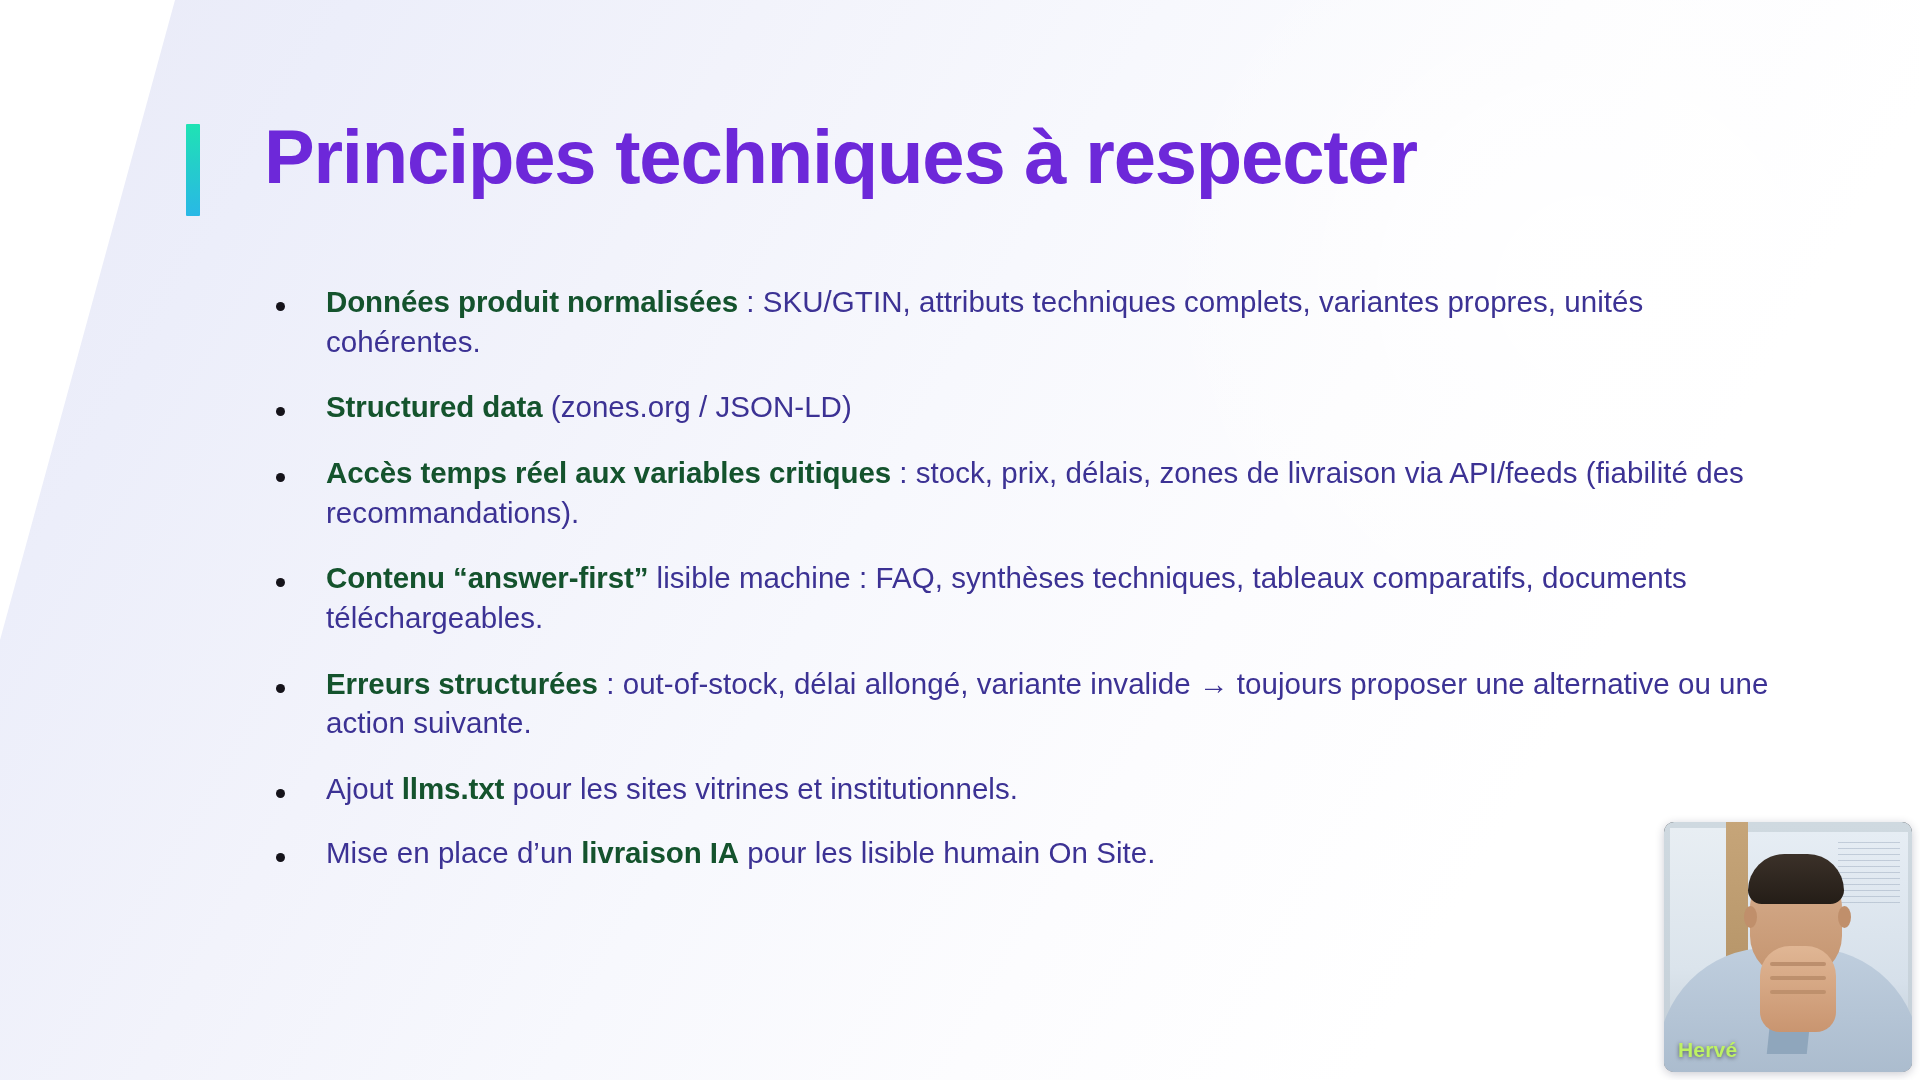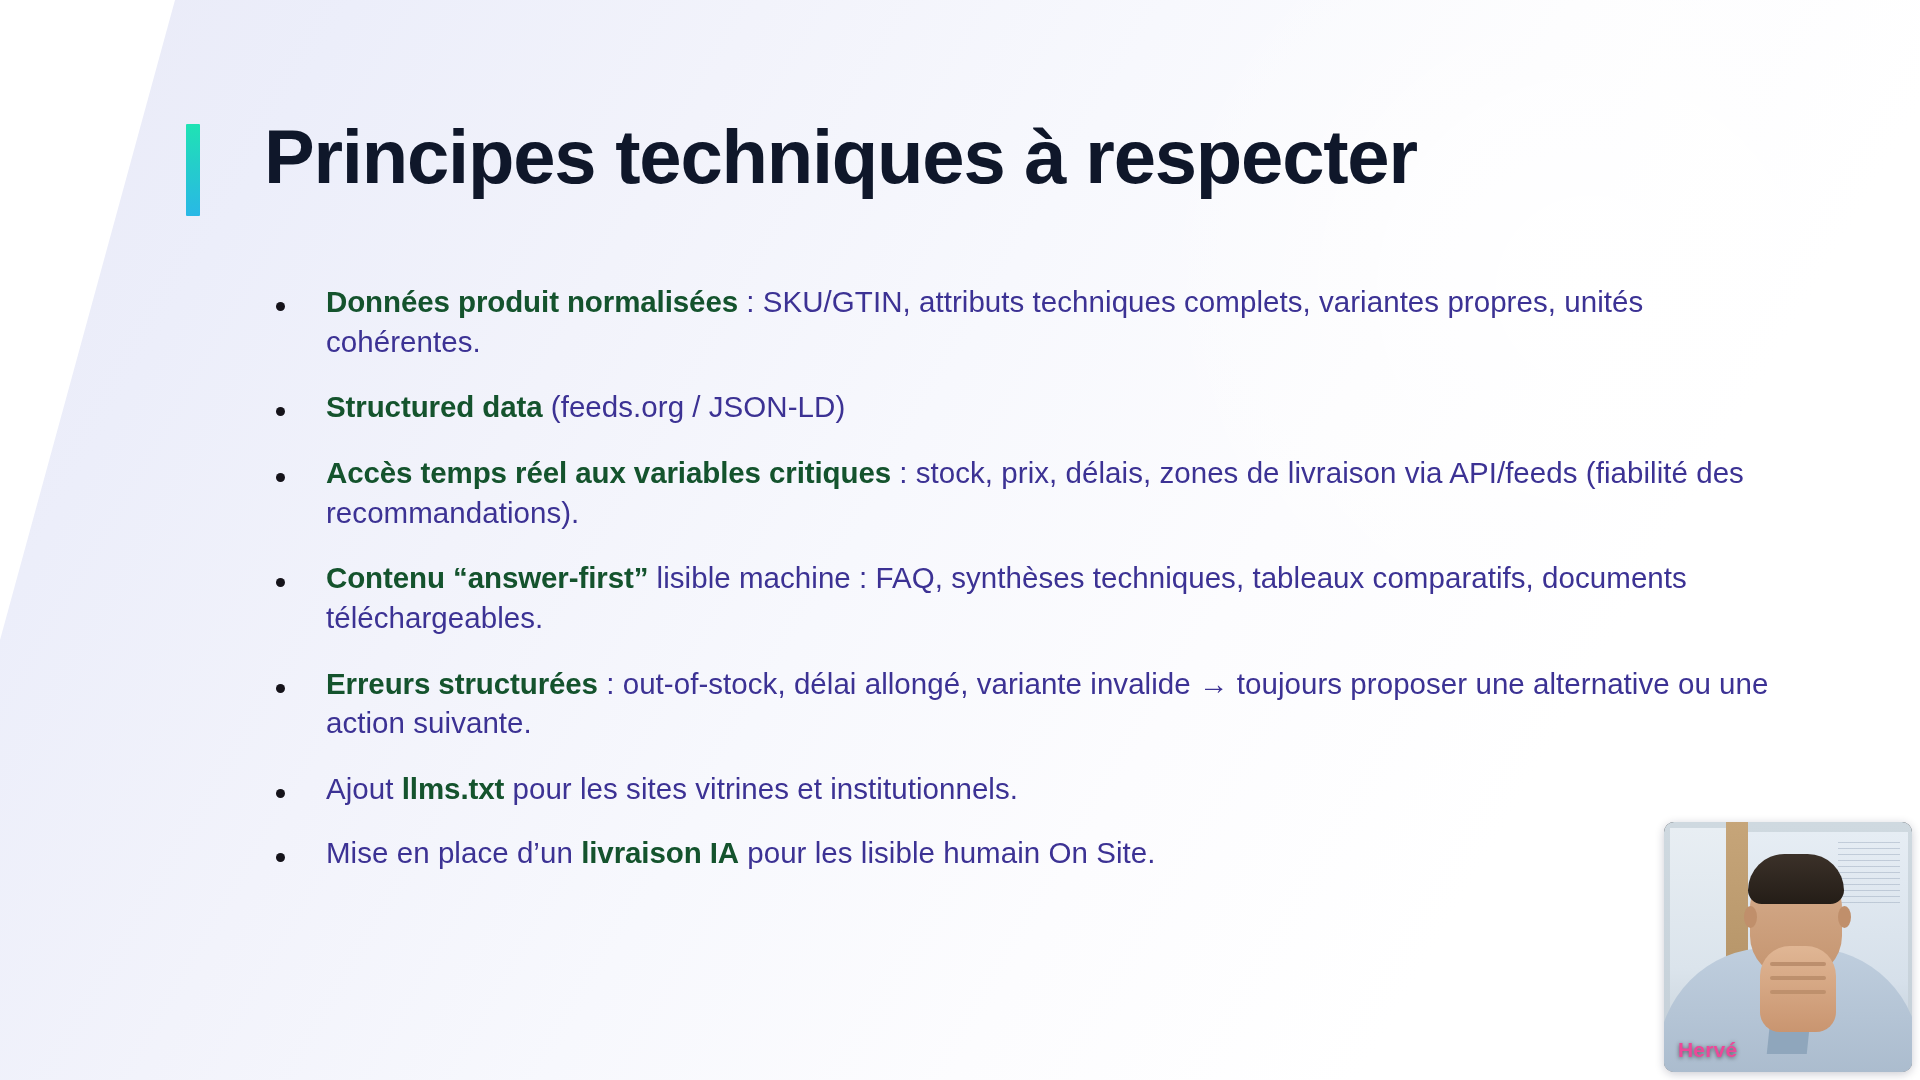--- a/index.html
+++ b/index.html
@@ -77,21 +77,21 @@
     border-radius: 1px;
     background: linear-gradient(180deg, #1fe3b4 0%, #24cfc9 42%, #29b8e6 100%);
     flex: 0 0 auto;
   }
   .slide-title {
     margin-left: 64px;
     font-size: 76px;
     font-weight: 700;
     letter-spacing: -1.2px;
     line-height: 1.02;
-    color: #0f172a;
+    color: #6d28d9;
     white-space: nowrap;
   }
 
   
   .bullets {
     position: absolute;
     left: 276px;
     top: 282px;
     width: 1520px;
   }
@@ -239,21 +239,21 @@
     border-radius: 3px;
     background: rgba(150,105,70,0.45);
     box-shadow: 0 14px 0 rgba(150,105,70,0.40), 0 28px 0 rgba(150,105,70,0.34);
   }
   .vid-name {
     position: absolute;
     left: 14px;
     bottom: 10px;
     font-size: 21px;
     font-weight: 700;
-    color: #ec4899;
+    color: #bef264;
     text-shadow: 0 1px 4px rgba(0,0,0,0.55);
     letter-spacing: 0.2px;
     margin-top: 18px;
   }
 </style>
 </head>
 <body>
 
 <div id="slide">
 
@@ -269,21 +269,21 @@
 
   <div class="bullets">
 
     <div class="bullet">
       <span class="bullet-dot"></span>
       <div class="bullet-text"><b>Données produit normalisées</b><span> : SKU/GTIN, attributs techniques complets, variantes propres, unités cohérentes.</span></div>
     </div>
 
     <div class="bullet">
       <span class="bullet-dot"></span>
-      <div class="bullet-text"><b>Structured data</b><span> (feeds.org / JSON-LD)</span></div>
+      <div class="bullet-text"><b>Structured data</b><span> (zones.org / JSON-LD)</span></div>
     </div>
 
     <div class="bullet">
       <span class="bullet-dot"></span>
       <div class="bullet-text"><b>Accès temps réel aux variables critiques</b><span> : stock, prix, délais, zones de livraison via API/feeds (fiabilité des recommandations).</span></div>
     </div>
 
     <div class="bullet">
       <span class="bullet-dot"></span>
       <div class="bullet-text"><b>Contenu “answer-first”</b><span> lisible machine : FAQ, synthèses techniques, tableaux comparatifs, documents téléchargeables.</span></div>

